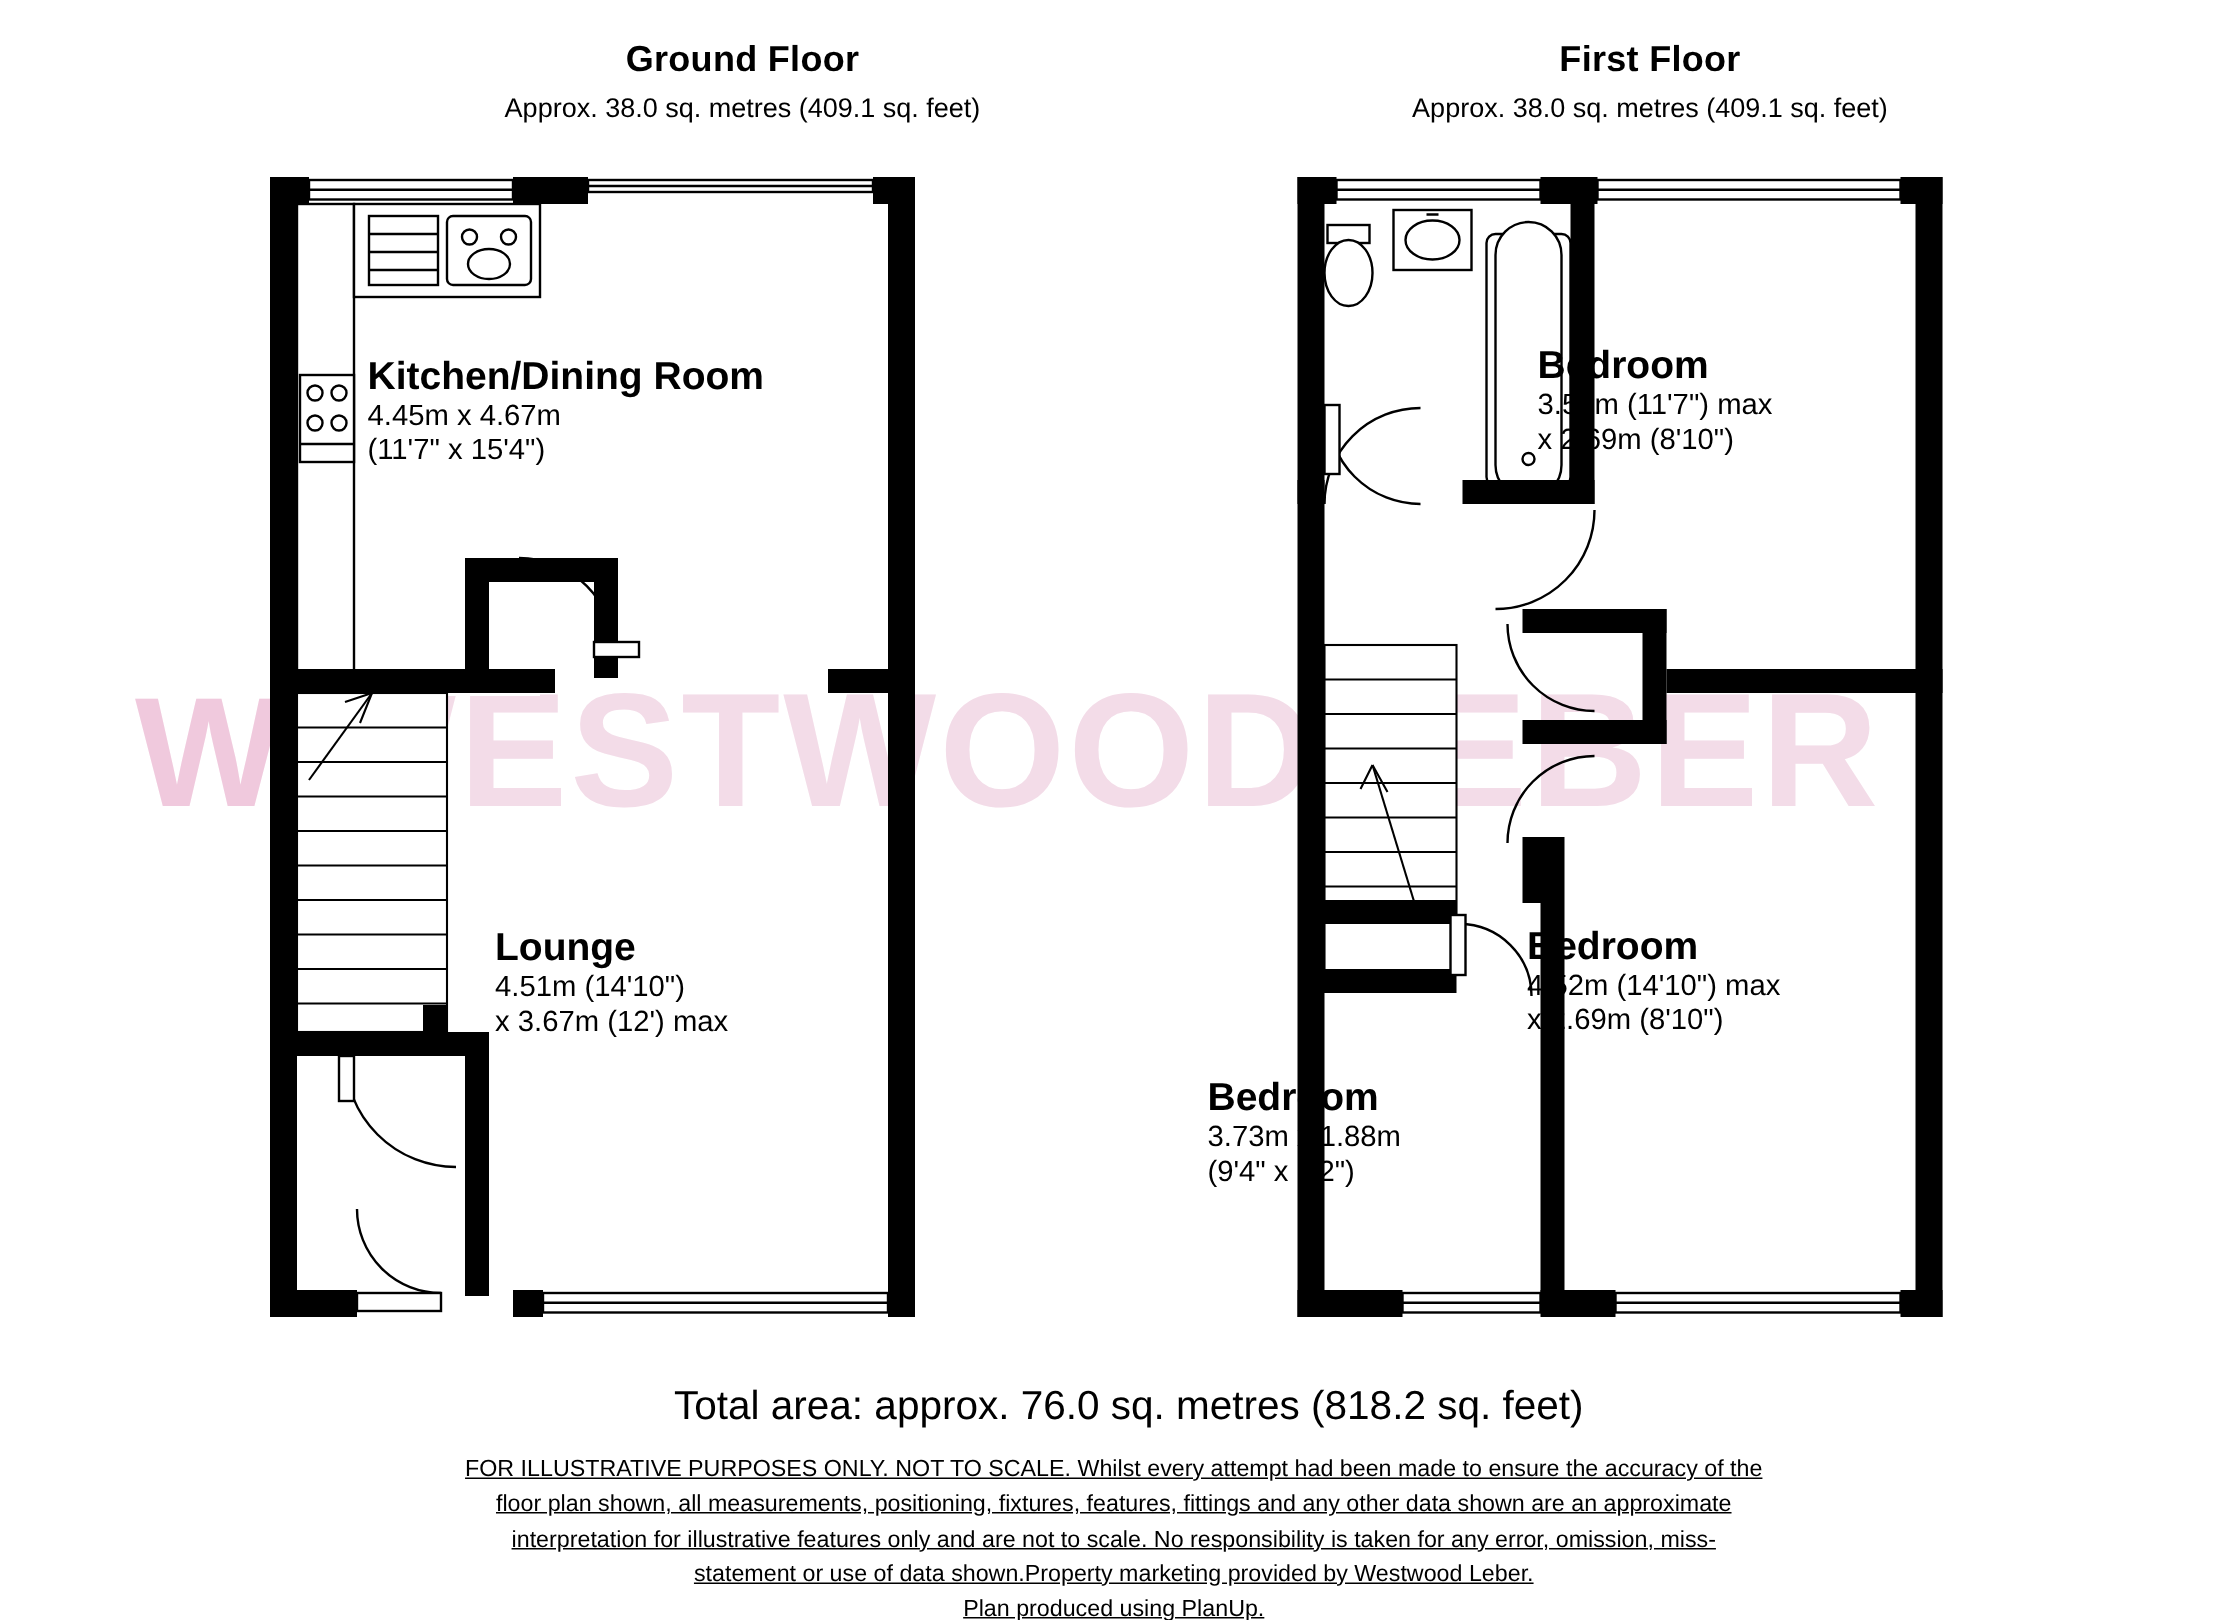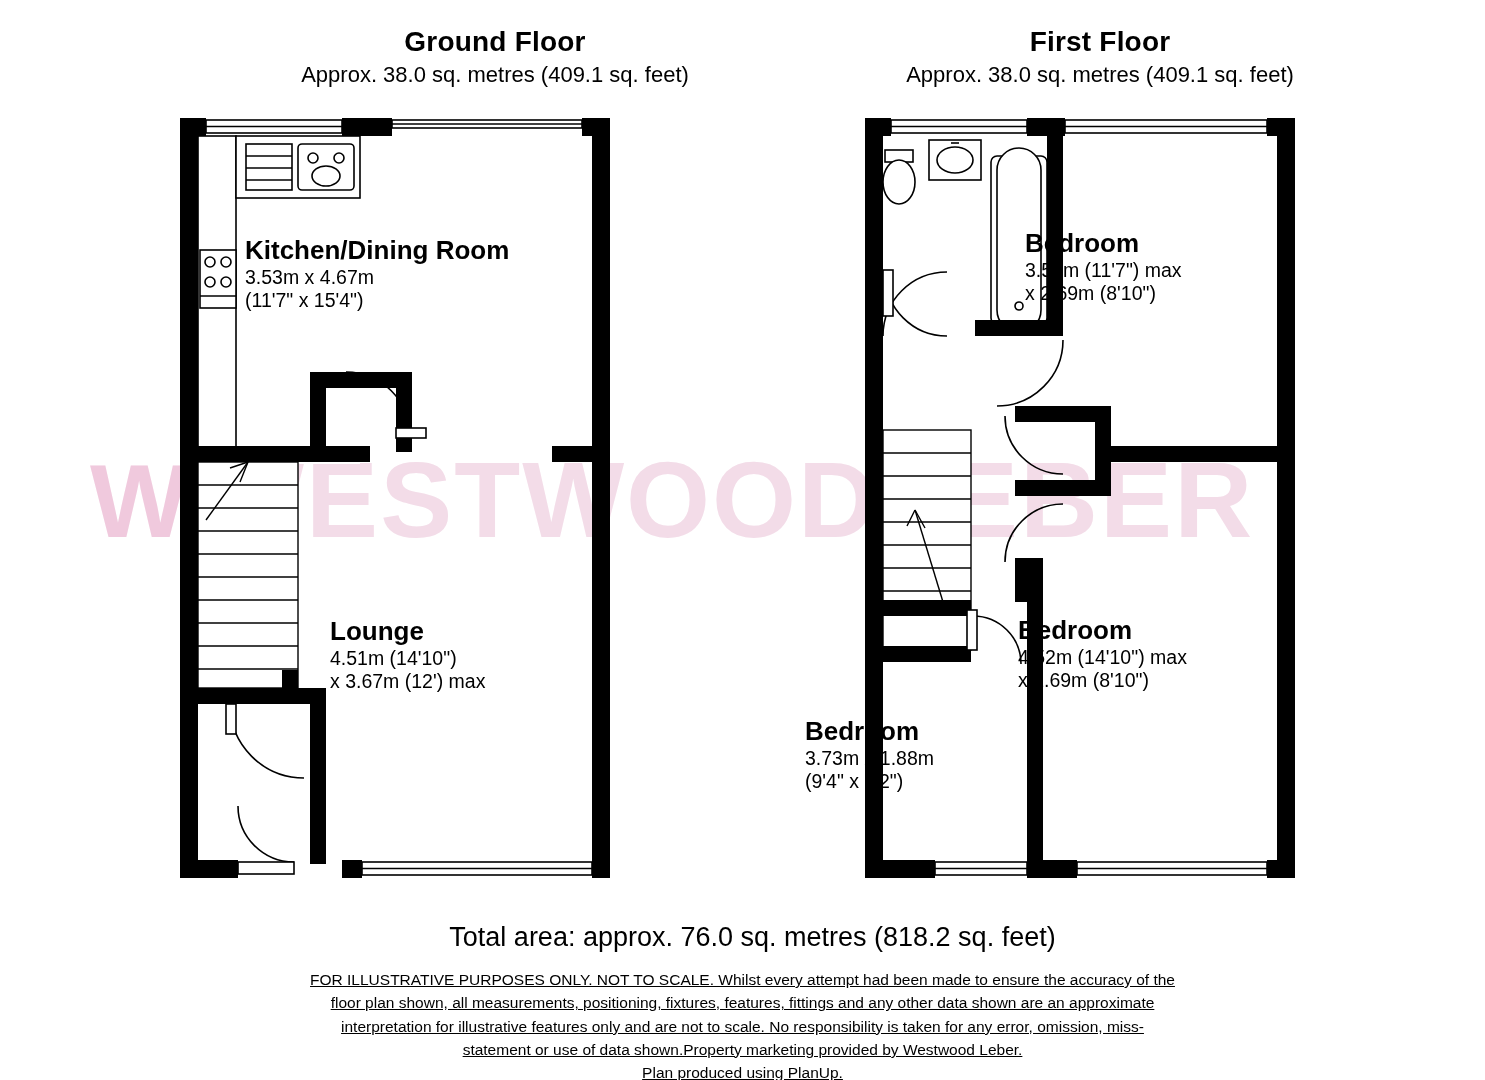--- a/index.html
+++ b/index.html
@@ -19,27 +19,27 @@
     position: relative;
     width: 1485px;
     height: 1080px;
   }
 
   
   .plan-title {
     position: absolute;
     text-align: center;
     font-weight: bold;
-    font-size: 28px;
+    font-size: 24px;
     letter-spacing: 0.2px;
   }
   .plan-sub {
     position: absolute;
     text-align: center;
-    font-size: 22px;
+    font-size: 18px;
   }
 
   
   .watermark {
     position: absolute;
     left: 90px;
     top: 440px;
     width: 1310px;
     height: 120px;
     font-size: 108px;
@@ -303,21 +303,21 @@
           <path d="M118 506 A48 48 0 0 1 166 554" fill="none"></path>
           <rect x="112" y="500" width="10" height="40" fill="#fff"></rect>
         </g>
         <rect x="172" y="448" width="16" height="304" fill="#000" stroke="none"></rect>
       </g>
     </svg>
   </div>
 
   <div class="room-label" style="left:245px; top:235px; width:320px;">
     <span class="room-name">Kitchen/Dining Room</span>
-    <span class="room-dim">3.53m x 4.67m</span>
+    <span class="room-dim">4.45m x 4.67m</span>
     <span class="room-dim">(11'7" x 15'4")</span>
   </div>
 
   <div class="room-label" style="left:330px; top:616px; width:310px;">
     <span class="room-name">Lounge</span>
     <span class="room-dim">4.51m (14'10")</span>
     <span class="room-dim">x 3.67m (12') max</span>
   </div>
 
   <div class="room-label" style="left:1025px; top:228px; width:340px;">

